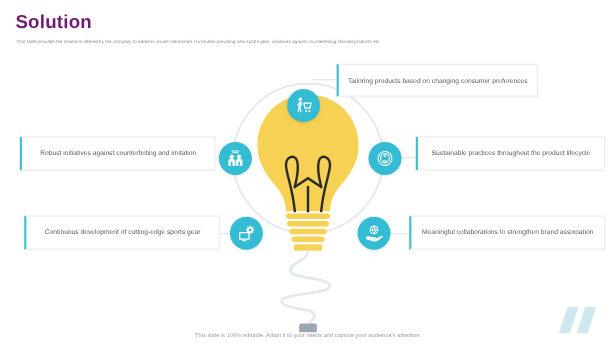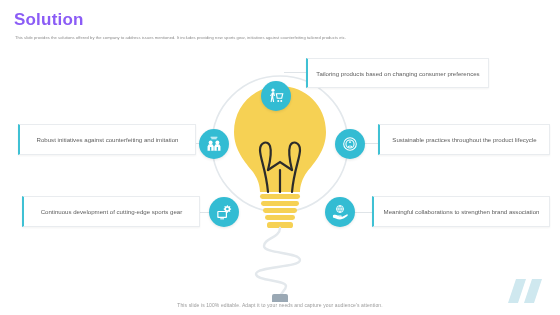--- a/index.html
+++ b/index.html
@@ -15,21 +15,21 @@
     position: relative;
   }
 
   
   .slide-title {
     position: absolute;
     left: 14px;
     top: 10px;
     font-size: 17px;
     font-weight: 700;
-    color: #8b5cf6;
+    color: #701a75;
     letter-spacing: 0.2px;
   }
   .slide-subtitle {
     position: absolute;
     left: 15px;
     top: 35px;
     width: 470px;
     font-size: 4.1px;
     line-height: 6px;
     color: #8a8a8a;

